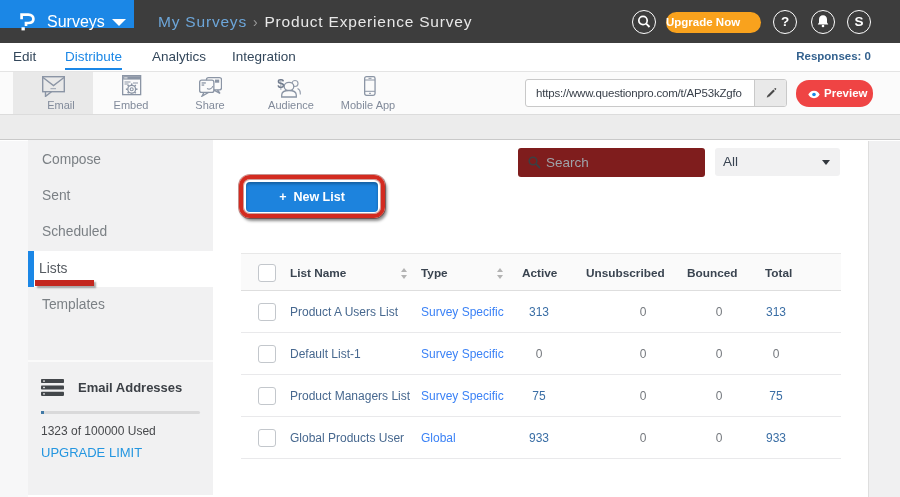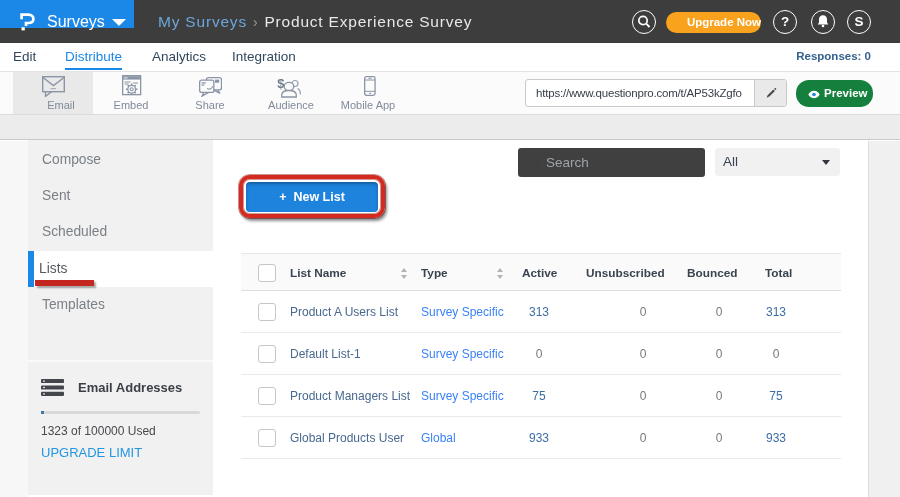--- a/index.html
+++ b/index.html
@@ -8,37 +8,37 @@
 
 #topbar { position:absolute; left:0; top:0; width:900px; height:43px; background:#3d3d3d; }
 #logobox { position:absolute; left:0; top:0; width:134px; height:28px; background:#1b87e6; }
 #logobox svg { position:absolute; }
 #brand { position:absolute; left:47px; top:0; height:43px; line-height:43px; color:#fff; font-size:16px; }
 #brandcaret { position:absolute; left:112px; top:19px; width:0; height:0; border-left:7px solid transparent; border-right:7px solid transparent; border-top:7px solid #fff; }
 #crumbs { position:absolute; left:158px; top:0; height:43px; line-height:43px; font-size:15.5px; letter-spacing:0.8px; color:#e8e8e8; white-space:nowrap; }
 #crumbs .ms { color:#6da6d9; }
 #crumbs .sep { color:#9a9a9a; margin:0 6px; font-size:14px; }
 .circ { position:absolute; top:10px; width:24px; height:24px; border:1px solid #fff; border-radius:50%; color:#fff; text-align:center; line-height:22px; font-weight:bold; font-size:13.5px; }
-#upgr { position:absolute; left:666px; top:12px; width:95px; height:21px; background:#f9a21d; border-radius:10.5px; color:#fff; font-weight:bold; font-size:11.5px; text-align:right; line-height:21px; }
+#upgr { position:absolute; left:666px; top:12px; width:95px; height:21px; background:#f9a21d; border-radius:10.5px; color:#fff; font-weight:bold; font-size:11.5px; text-align:left; line-height:21px; }
 
 
 #tabs { position:absolute; left:0; top:43px; width:900px; height:29px; background:#fff; border-bottom:1px solid #e4e4e4; }
 #tabs .t { position:absolute; top:0; height:29px; line-height:27px; font-size:13.5px; color:#33475b; }
 #tabs .sel { color:#1b87e6; border-bottom:2px solid #1b87e6; height:27px; }
 #resp { position:absolute; right:29px; top:0; height:29px; line-height:27px; font-size:11.5px; font-weight:bold; color:#33618e; }
 
 
 #toolbar { position:absolute; left:0; top:72px; width:900px; height:43px; background:#fbfbfb; border-bottom:1px solid #dcdcdc; }
 #emailtile { position:absolute; left:13px; top:0; width:80px; height:42px; background:#e9e9e9; }
 .ticon { position:absolute; top:3px; }
 .tlabel { position:absolute; top:27px; font-size:11px; color:#818a9a; text-align:center; width:80px; }
 #urlgroup { position:absolute; left:525px; top:7px; width:262px; height:28px; border:1px solid #c9c9c9; border-radius:3px; background:#fff; }
 #urltext { position:absolute; left:10px; top:0; height:26px; line-height:26px; font-size:11.5px; letter-spacing:-0.2px; color:#39404a; white-space:nowrap; overflow:hidden; width:219px; }
 #pencil { position:absolute; right:0; top:0; width:32px; height:26px; background:#e9e9e9; border-left:1px solid #c9c9c9; border-radius:0 2px 2px 0; }
-#preview { position:absolute; left:796px; top:8px; width:77px; height:27px; background:#15803d; border-radius:13px; color:#fff; font-weight:bold; font-size:11.5px; line-height:27px; }
+#preview { position:absolute; left:796px; top:8px; width:77px; height:27px; background:#ef4444; border-radius:13px; color:#fff; font-weight:bold; font-size:11.5px; line-height:27px; }
 
 
 #band { position:absolute; left:0; top:115px; width:900px; height:25px; background:#ececec; border-bottom:1px solid #c9c9c9; }
 #leftmargin { position:absolute; left:0; top:141px; width:28px; height:356px; background:#f7f7f8; }
 #rightmargin { position:absolute; left:868px; top:141px; width:32px; height:356px; background:#f0f0f1; border-left:1px solid #dedede; }
 
 
 #side1 { position:absolute; left:28px; top:140px; width:185px; height:220px; background:#f1f1f2; }
 #side2 { position:absolute; left:28px; top:362px; width:185px; height:135px; background:#f1f1f2; border-top:2px solid #fafafa; margin-top:-2px; }
 .sitem { position:absolute; left:0; width:185px; height:36px; line-height:36px; padding-left:14px; font-size:13.8px; color:#7b8085; }
@@ -46,21 +46,21 @@
 #redline { position:absolute; left:35px; top:280px; width:59px; height:6px; background:#c3271f; box-shadow:2px 2px 2px rgba(0,0,0,0.35); }
 #eaicon { position:absolute; left:41px; top:379px; }
 #eatitle { position:absolute; left:78px; top:380px; font-size:13px; font-weight:bold; color:#3c4046; }
 #eabar { position:absolute; left:41px; top:411px; width:159px; height:2.5px; background:#d9d9da; border-radius:2px; }
 #eabar i { position:absolute; left:0; top:0; width:3px; height:2.5px; background:#4179a6; display:block; }
 #eaused { position:absolute; left:41px; top:424px; font-size:12px; color:#47494c; }
 #ealimit { position:absolute; left:41px; top:445px; font-size:13px; color:#2496e0; }
 
 
 #main { position:absolute; left:213px; top:140px; width:655px; height:357px; background:#fff; }
-#searchbox { position:absolute; left:518px; top:148px; width:187px; height:29px; background:#404040; border-radius:3px; }
+#searchbox { position:absolute; left:518px; top:148px; width:187px; height:29px; background:#7f1d1d; border-radius:3px; }
 #searchbox span { position:absolute; left:28px; top:0; line-height:29px; font-size:13.5px; color:#9fa3a9; }
 #alldrop { position:absolute; left:715px; top:148px; width:125px; height:28px; background:#f1f1f2; border-radius:3px; }
 #alldrop span { position:absolute; left:8px; top:0; line-height:28px; font-size:13.5px; color:#394452; }
 #allcaret { position:absolute; left:107px; top:12px; width:0; height:0; border-left:4.8px solid transparent; border-right:4.8px solid transparent; border-top:5.5px solid #33383e; }
 #redring { position:absolute; left:239px; top:175px; width:146px; height:43px; border:4px solid #d32b20; border-radius:11px; box-shadow:2px 3px 3px rgba(0,0,0,0.45), 0 0 0 1px rgba(130,10,5,0.45), inset 0 0 0 1px rgba(130,10,5,0.4); }
 #newlist { position:absolute; left:246px; top:182px; width:132px; height:30px; background:#1d83dd; border-radius:4px; box-shadow:inset 0 2px 3px rgba(0,0,0,0.28); color:#fff; text-align:center; line-height:30px; font-size:12.5px; font-weight:bold; }
 
 
 #thead { position:absolute; left:241px; top:253px; width:600px; height:38px; background:#fafafa; border-top:1px solid #e8e8e8; border-bottom:1px solid #dedede; }
 .hcell { position:absolute; top:0; height:38px; line-height:38px; font-size:11.8px; font-weight:bold; color:#3a4450; }

